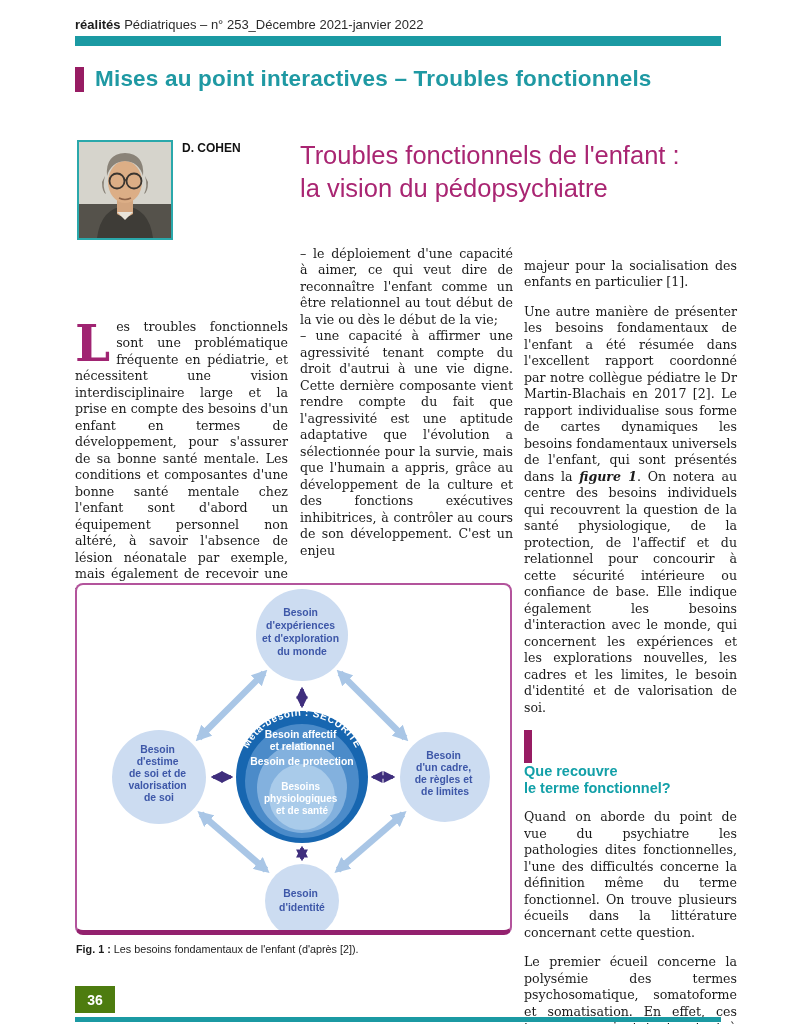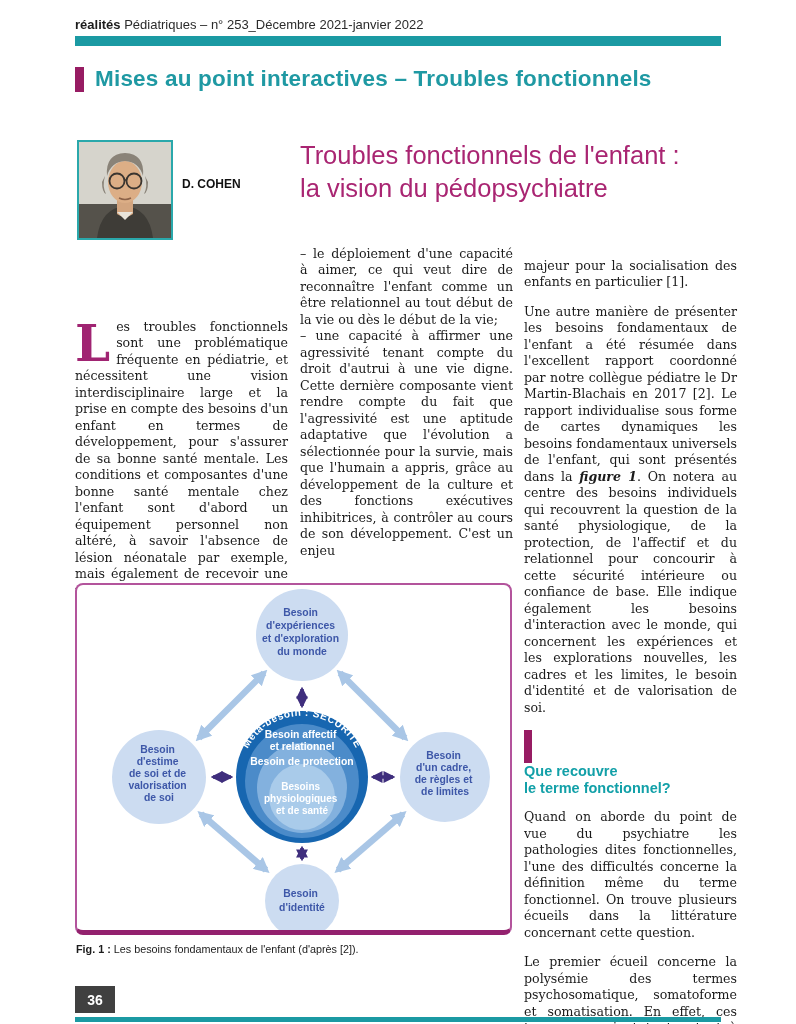--- a/index.html
+++ b/index.html
@@ -10,21 +10,21 @@
   
   .journal-line{position:absolute;left:75px;top:17px;font-size:13px;color:#2b2b2b;}
   .journal-line .brand{font-weight:bold;color:#1c1c1c;}
   .rule-teal{position:absolute;left:75px;top:36px;width:646px;height:10px;background:#1b9aa3;}
   .section-row{position:absolute;left:75px;top:66px;display:flex;align-items:flex-end;}
   .bar-magenta{width:9px;height:25px;background:#971c63;margin-right:11px;flex:0 0 auto;}
   .section-title{font-size:22.5px;font-weight:bold;color:#1f99a3;letter-spacing:.2px;}
   
   .photo{position:absolute;left:77px;top:140px;width:96px;height:100px;border:2px solid #2aa8ab;box-sizing:border-box;background:#cfcfc9;}
   .author-info{position:absolute;left:182px;top:141px;width:115px;font-size:10.6px;line-height:1.27;color:#222;}
-  .author-name{font-weight:bold;font-size:12px;margin-bottom:2px;color:#111;margin-top:36px;}
+  .author-name{font-weight:bold;font-size:12px;margin-bottom:2px;color:#111;}
   .author-aff{white-space:pre-line;}
   
   .article-title{position:absolute;left:300px;top:139px;width:440px;
     font-size:25.5px;font-weight:normal;color:#a92572;line-height:1.3;}
   
   .col{position:absolute;width:213px;font-family:"DejaVu Serif",serif;
     font-size:12.6px;line-height:1.31;color:#1b1b1b;text-align:justify;}
   .col p{margin:12px 0 13px 0;}
   .col p.tight{margin:0;}
   #col1{left:75px;top:307px;}
@@ -37,21 +37,21 @@
   .sub-heading .bar{width:8px;height:33px;background:#971c63;margin-right:9px;flex:0 0 auto;}
   .sub-heading .txt{font-family:"Liberation Sans",sans-serif;font-size:14.5px;font-weight:bold;
     color:#12a0a8;line-height:1.18;}
   
   .figure-box{position:absolute;left:75px;top:583px;width:437px;height:352px;box-sizing:border-box;
     border:2px solid #b3549c;border-bottom:5px solid #93216e;border-radius:8px;background:#fff;}
   .figure-box svg{display:block;width:433px;height:345px;}
   .fig-caption{position:absolute;left:76px;top:943px;font-size:10.8px;color:#1c1c1c;}
   .fig-caption .lbl{font-weight:bold;}
   
-  .page-num{position:absolute;left:75px;top:986px;width:40px;height:27px;background:#404040;
+  .page-num{position:absolute;left:75px;top:986px;width:40px;height:27px;background:#4d7c0f;
     color:#fff;font-weight:bold;font-size:14px;display:flex;align-items:center;justify-content:center;}
   .rule-bottom{position:absolute;left:75px;top:1017px;width:646px;height:5px;background:#1b9aa3;}
 </style>
 </head>
 <body>
 
 <div class="journal-line">
   <span class="brand">réalités</span><span> Pédiatriques – n° 253_Décembre 2021-janvier 2022</span>
 </div>
 <div class="rule-teal"></div>

